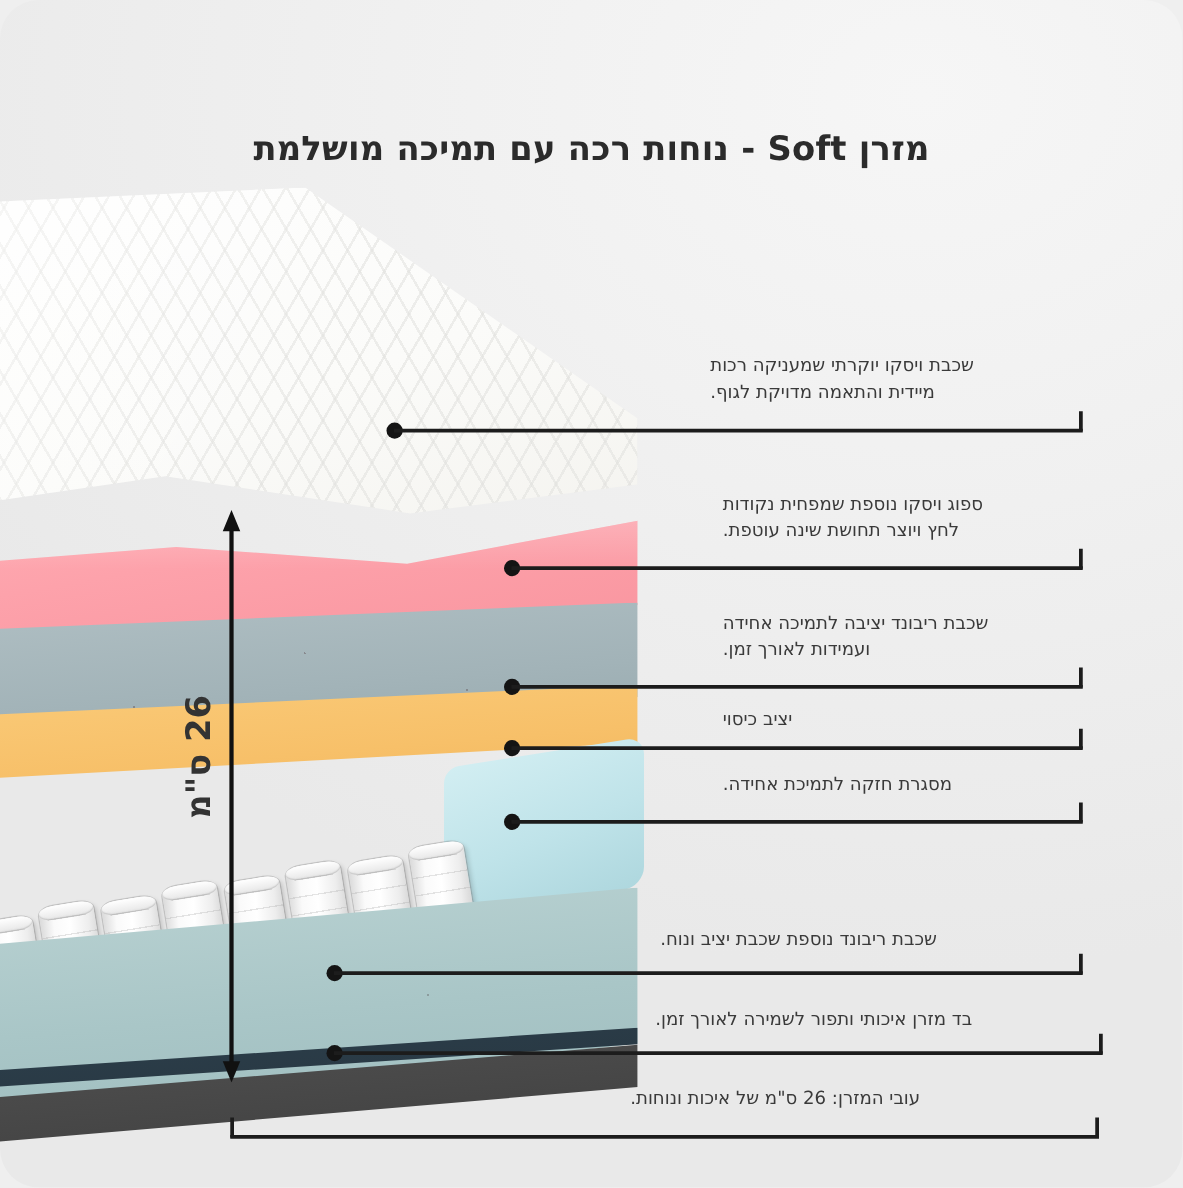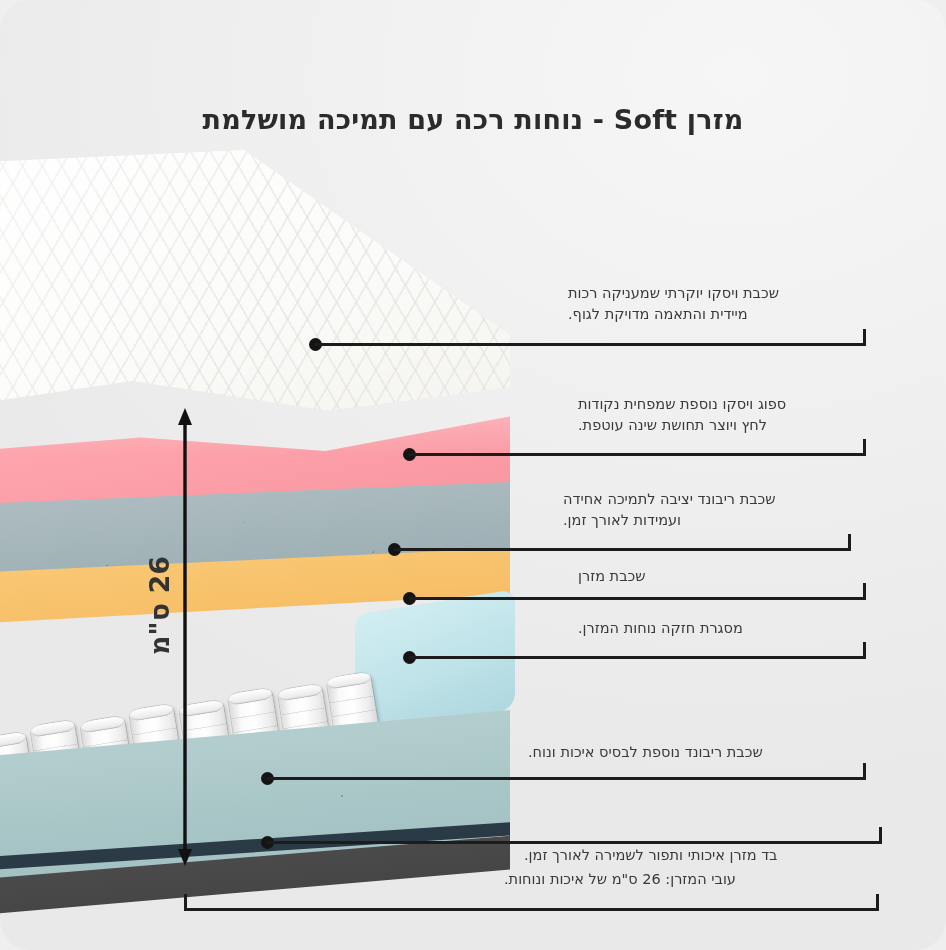--- a/index.html
+++ b/index.html
@@ -211,52 +211,52 @@
   </div>
 
   <div class="callout" style="left:400px;top:394px;width:468px;height:70px;">
     <div class="ctext" style="top:0;width:290px;">ספוג ויסקו נוספת שמפחית נקודות
 לחץ ויוצר תחושת שינה עוטפת.</div>
     <div class="dot" style="left:3px;top:54px;"></div>
     <div class="leader" style="left:9px;top:59px;width:457px;"></div>
     <div class="leader-end" style="left:463px;top:45px;"></div>
   </div>
 
-  <div class="callout" style="left:385px;top:489px;width:468px;height:70px;">
+  <div class="callout" style="left:400px;top:489px;width:468px;height:70px;">
     <div class="ctext" style="top:0;width:290px;">שכבת ריבונד יציבה לתמיכה אחידה
 ועמידות לאורך זמן.</div>
     <div class="dot" style="left:3px;top:54px;"></div>
     <div class="leader" style="left:9px;top:59px;width:457px;"></div>
     <div class="leader-end" style="left:463px;top:45px;"></div>
   </div>
 
   <div class="callout" style="left:400px;top:566px;width:468px;height:50px;">
-    <div class="ctext" style="top:0;width:290px;">שכבת מזרן</div>
+    <div class="ctext" style="top:0;width:290px;">יציב כיסוי</div>
     <div class="dot" style="left:3px;top:26px;"></div>
     <div class="leader" style="left:9px;top:31px;width:457px;"></div>
     <div class="leader-end" style="left:463px;top:17px;"></div>
   </div>
 
   <div class="callout" style="left:400px;top:618px;width:468px;height:50px;">
-    <div class="ctext" style="top:0;width:290px;">מסגרת חזקה נוחות המזרן.</div>
+    <div class="ctext" style="top:0;width:290px;">מסגרת חזקה לתמיכת אחידה.</div>
     <div class="dot" style="left:3px;top:33px;"></div>
     <div class="leader" style="left:9px;top:38px;width:457px;"></div>
     <div class="leader-end" style="left:463px;top:24px;"></div>
   </div>
 
 
   <div class="callout" style="left:258px;top:742px;width:610px;height:50px;">
-    <div class="ctext" style="top:0;width:340px;">שכבת ריבונד נוספת לבסיס איכות ונוח.</div>
+    <div class="ctext" style="top:0;width:340px;">שכבת ריבונד נוספת שכבת יציב ונוח.</div>
     <div class="dot" style="left:3px;top:30px;"></div>
     <div class="leader" style="left:9px;top:35px;width:599px;"></div>
     <div class="leader-end" style="left:605px;top:21px;"></div>
   </div>
 
   <div class="callout" style="left:258px;top:806px;width:626px;height:50px;">
-    <div class="ctext" style="top:0;width:360px;margin-top:39px;">בד מזרן איכותי ותפור לשמירה לאורך זמן.</div>
+    <div class="ctext" style="top:0;width:360px;">בד מזרן איכותי ותפור לשמירה לאורך זמן.</div>
     <div class="dot" style="left:3px;top:30px;"></div>
     <div class="leader" style="left:9px;top:35px;width:615px;"></div>
     <div class="leader-end" style="left:621px;top:21px;"></div>
   </div>
 
   <div class="callout" style="left:184px;top:869px;width:700px;height:50px;">
     <div class="ctext" style="top:0;width:380px;">עובי המזרן: 26 ס"מ של איכות ונוחות.</div>
     <div class="leader" style="left:0px;top:39px;width:695px;"></div>
     <div class="leader-end" style="left:0px;top:25px;"></div>
     <div class="leader-end" style="left:692px;top:25px;"></div>

